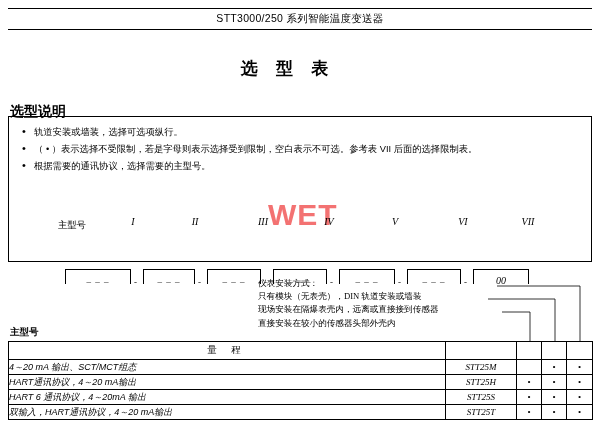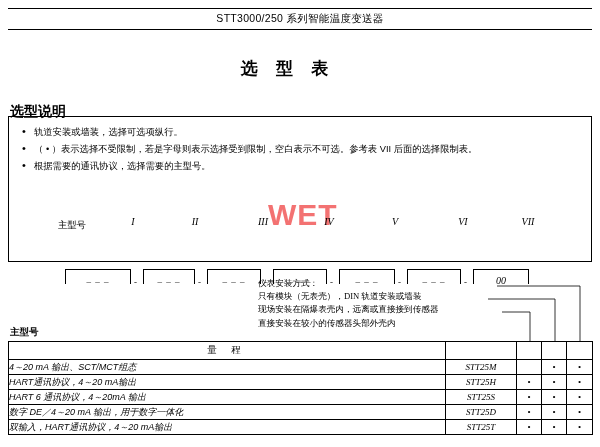--- a/index.html
+++ b/index.html
@@ -381,27 +381,20 @@
       </tr>
 
       <tr>
         <td class="cell-desc">HART 6 通讯协议，4～20mA 输出</td>
         <td class="cell-model">STT25S</td>
         <td class="cell-dot">•</td>
         <td class="cell-dot">•</td>
         <td class="cell-dot">•</td>
       </tr>
 
-      <tr>
-        <td class="cell-desc">数字 DE／4～20 mA 输出，用于数字一体化</td>
-        <td class="cell-model">STT25D</td>
-        <td class="cell-dot">•</td>
-        <td class="cell-dot">•</td>
-        <td class="cell-dot">•</td>
-      </tr>
 
       <tr>
         <td class="cell-desc">双输入，HART通讯协议，4～20 mA输出</td>
         <td class="cell-model">STT25T</td>
         <td class="cell-dot">•</td>
         <td class="cell-dot">•</td>
         <td class="cell-dot">•</td>
       </tr>
     </tbody>
   </table>

